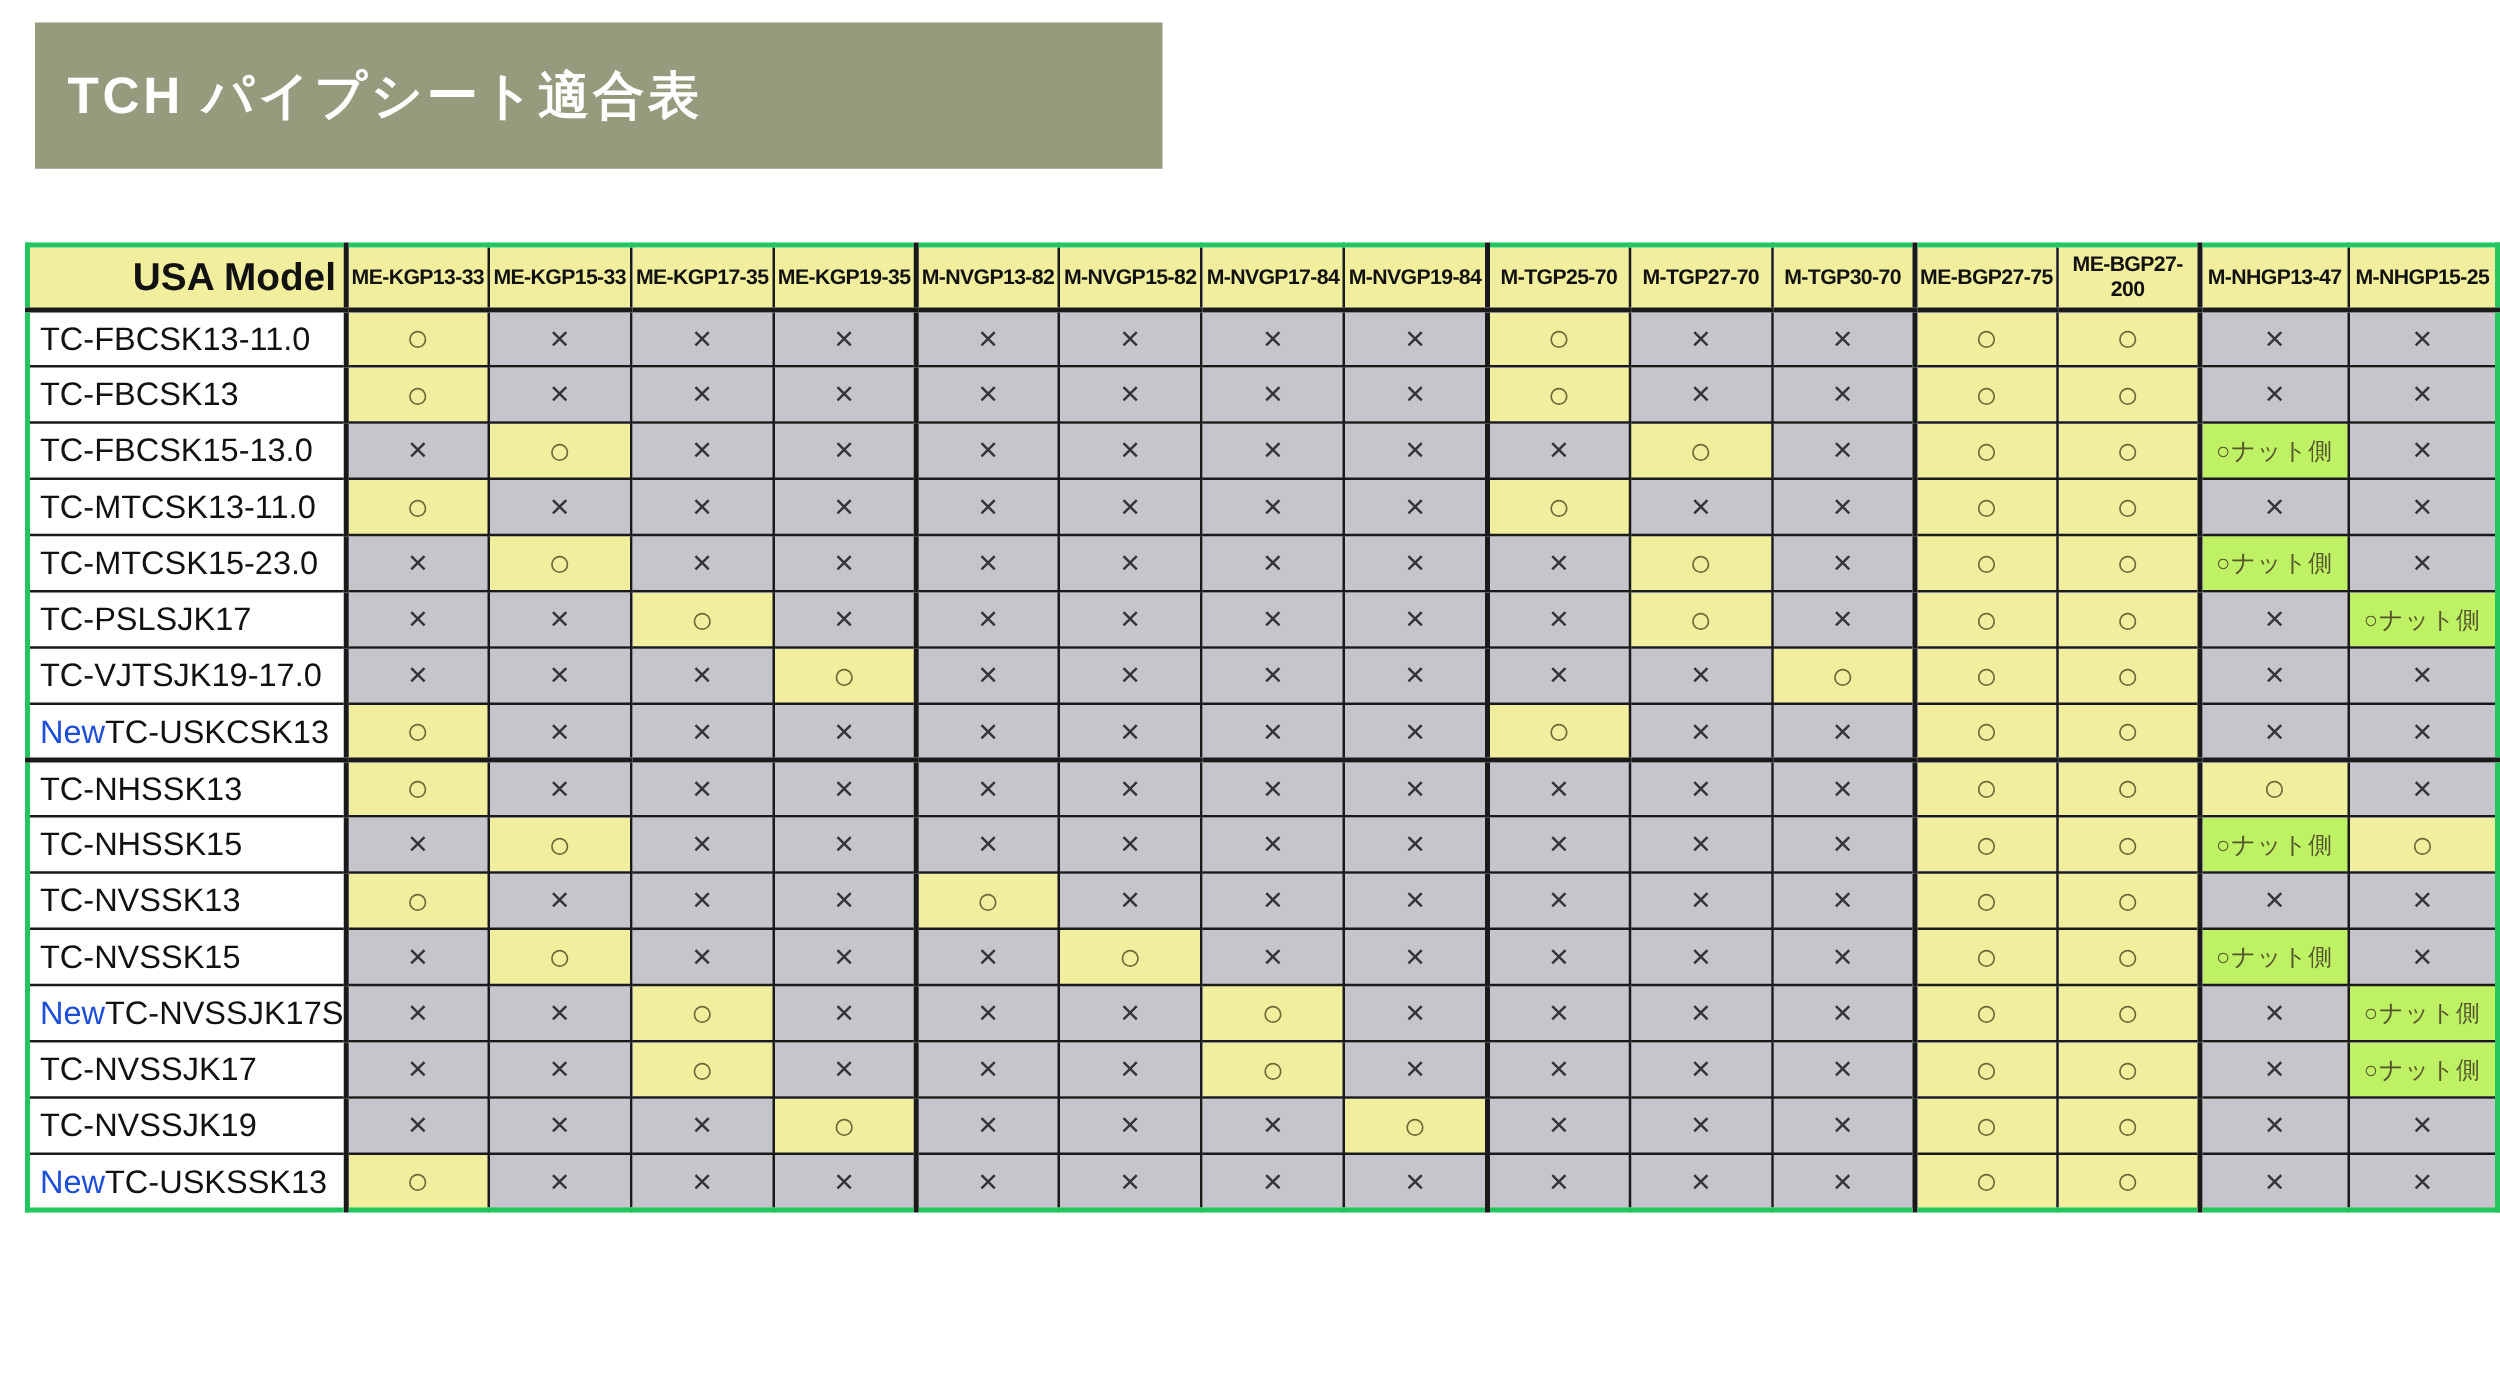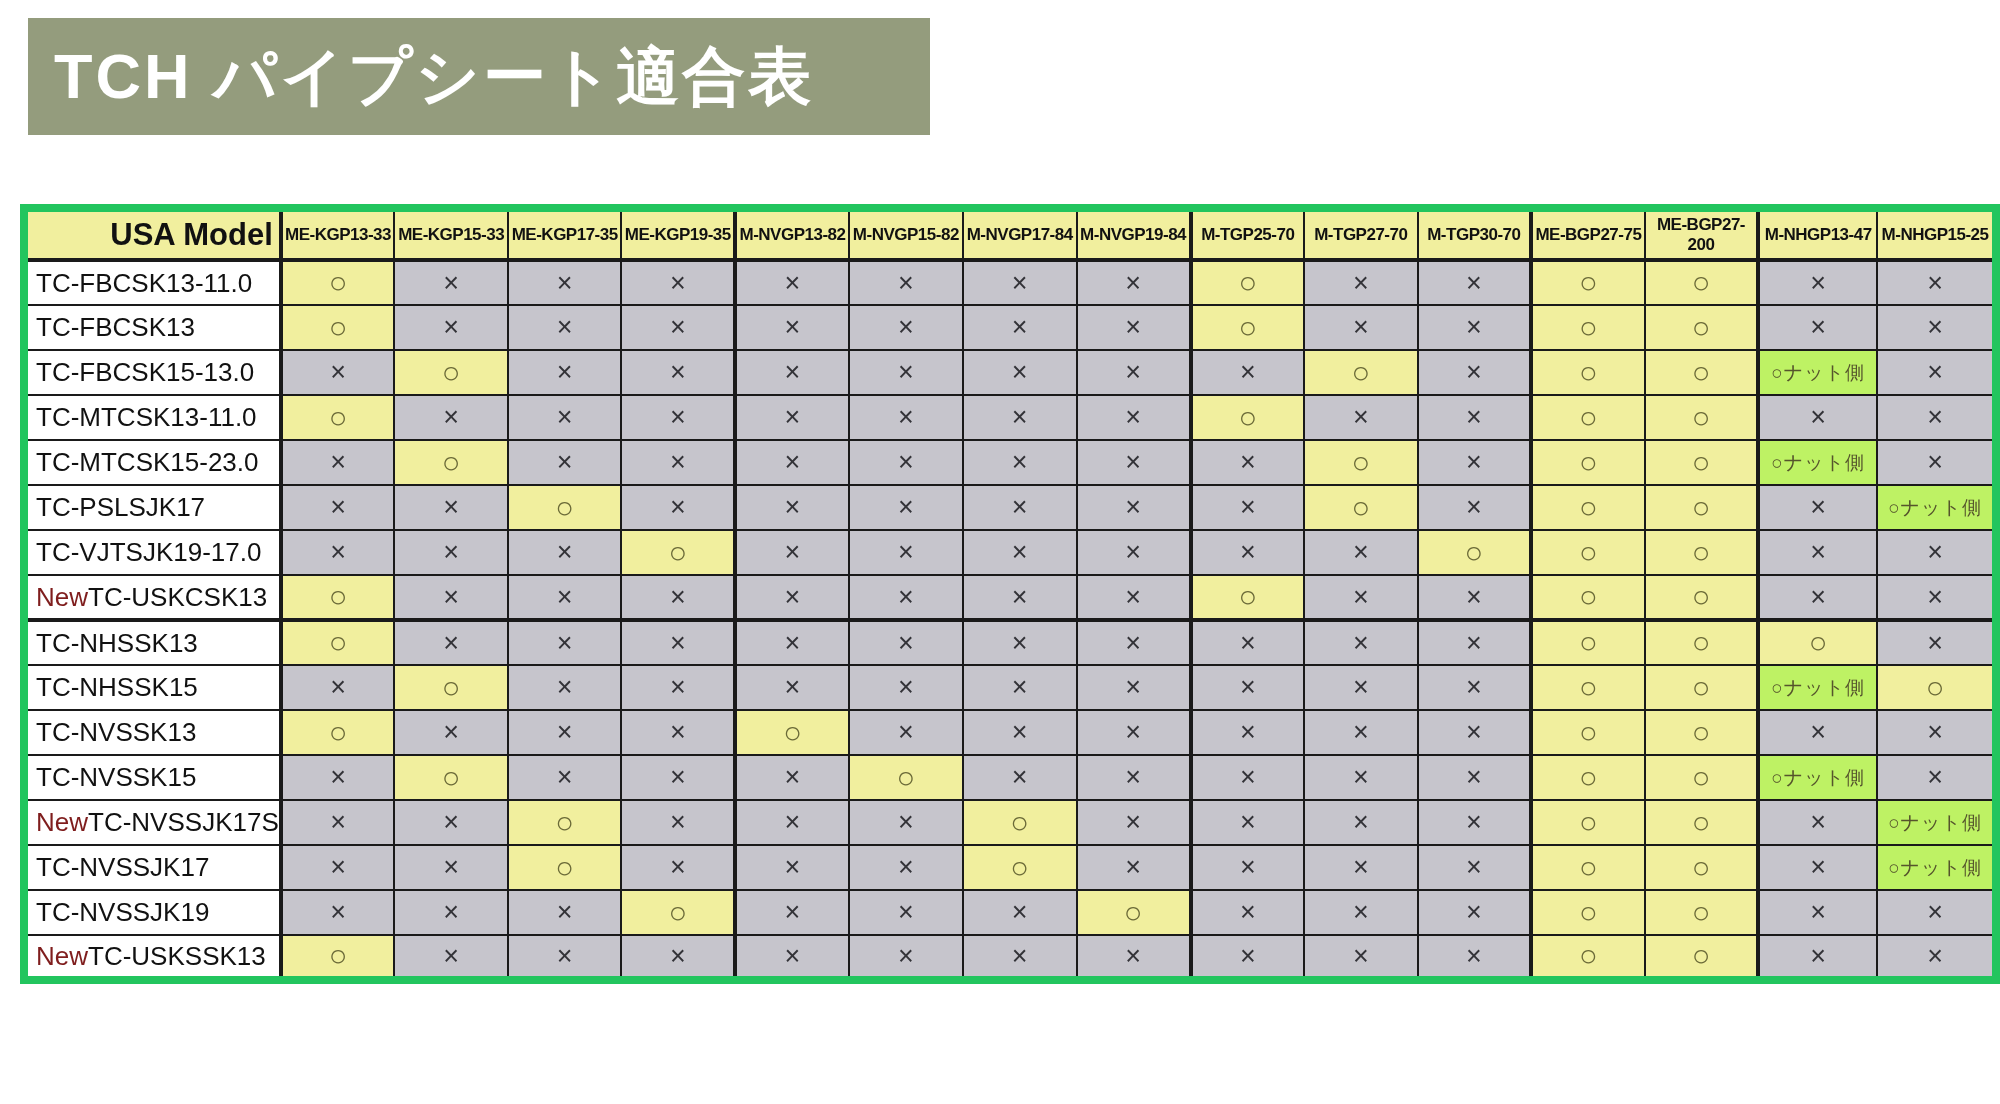--- a/index.html
+++ b/index.html
@@ -5,46 +5,46 @@
   html,body { margin:0; padding:0; }
   body {
     width:2000px; height:1104px; position:relative; background:#ffffff;
     font-family:"Liberation Sans","DejaVu Sans",sans-serif;
     -webkit-font-smoothing:antialiased;
   }
   .title-bar {
     position:absolute; left:28px; top:18px; width:902px; height:117px;
     background:#949c7d; color:#ffffff; display:flex; align-items:center;
     box-sizing:border-box; padding-left:26px;
-    font-size:63px; font-weight:bold; letter-spacing:3px; white-space:nowrap;
+    font-size:41px; font-weight:bold; letter-spacing:3px; white-space:nowrap;
   }
   table.compat {
-    position:absolute; left:20px; top:204px;
+    position:absolute; left:20px; top:194px;
     border-collapse:collapse; table-layout:fixed;
-    border:8px solid #22c55e;
+    border:4px solid #22c55e;
     padding-left:48px;
   }
   .compat th, .compat td {
     border:2px solid #1a1a1a; text-align:center; vertical-align:middle;
     overflow:hidden; box-sizing:border-box; padding:0;
   }
   .compat thead th {
     background:#f1ef9e; color:#111; height:52px;
     font-size:17px; font-weight:bold; letter-spacing:-0.5px;
     border-bottom-width:4px;
   }
   .compat th.corner {
     text-align:right; font-size:31px; padding-right:6px; letter-spacing:0;
   }
   .compat td { height:45px; }
   .compat td.model-cell {
     background:#ffffff; text-align:left; padding-left:8px;
     font-size:26px; font-weight:normal; color:#111; white-space:nowrap;
   }
-  .compat td.model-cell .new-badge { color:#7f1d1d; }
+  .compat td.model-cell .new-badge { color:#1d4ed8; }
   .compat td.ok  { background:#f1ef9e; color:#6b6a38; font-size:31px; }
   .compat td.ng  { background:#c6c5cc; color:#333338; font-size:27px; }
   .compat td.nut { background:#bef264; color:#55542c; font-size:19px; font-weight:normal; letter-spacing:1px; }
   .compat .gs { border-left-width:4px; }   
   .compat tr.gb td { border-bottom-width:4px; } 
 </style>
 </head>
 <body>
 
 <div class="title-bar">

